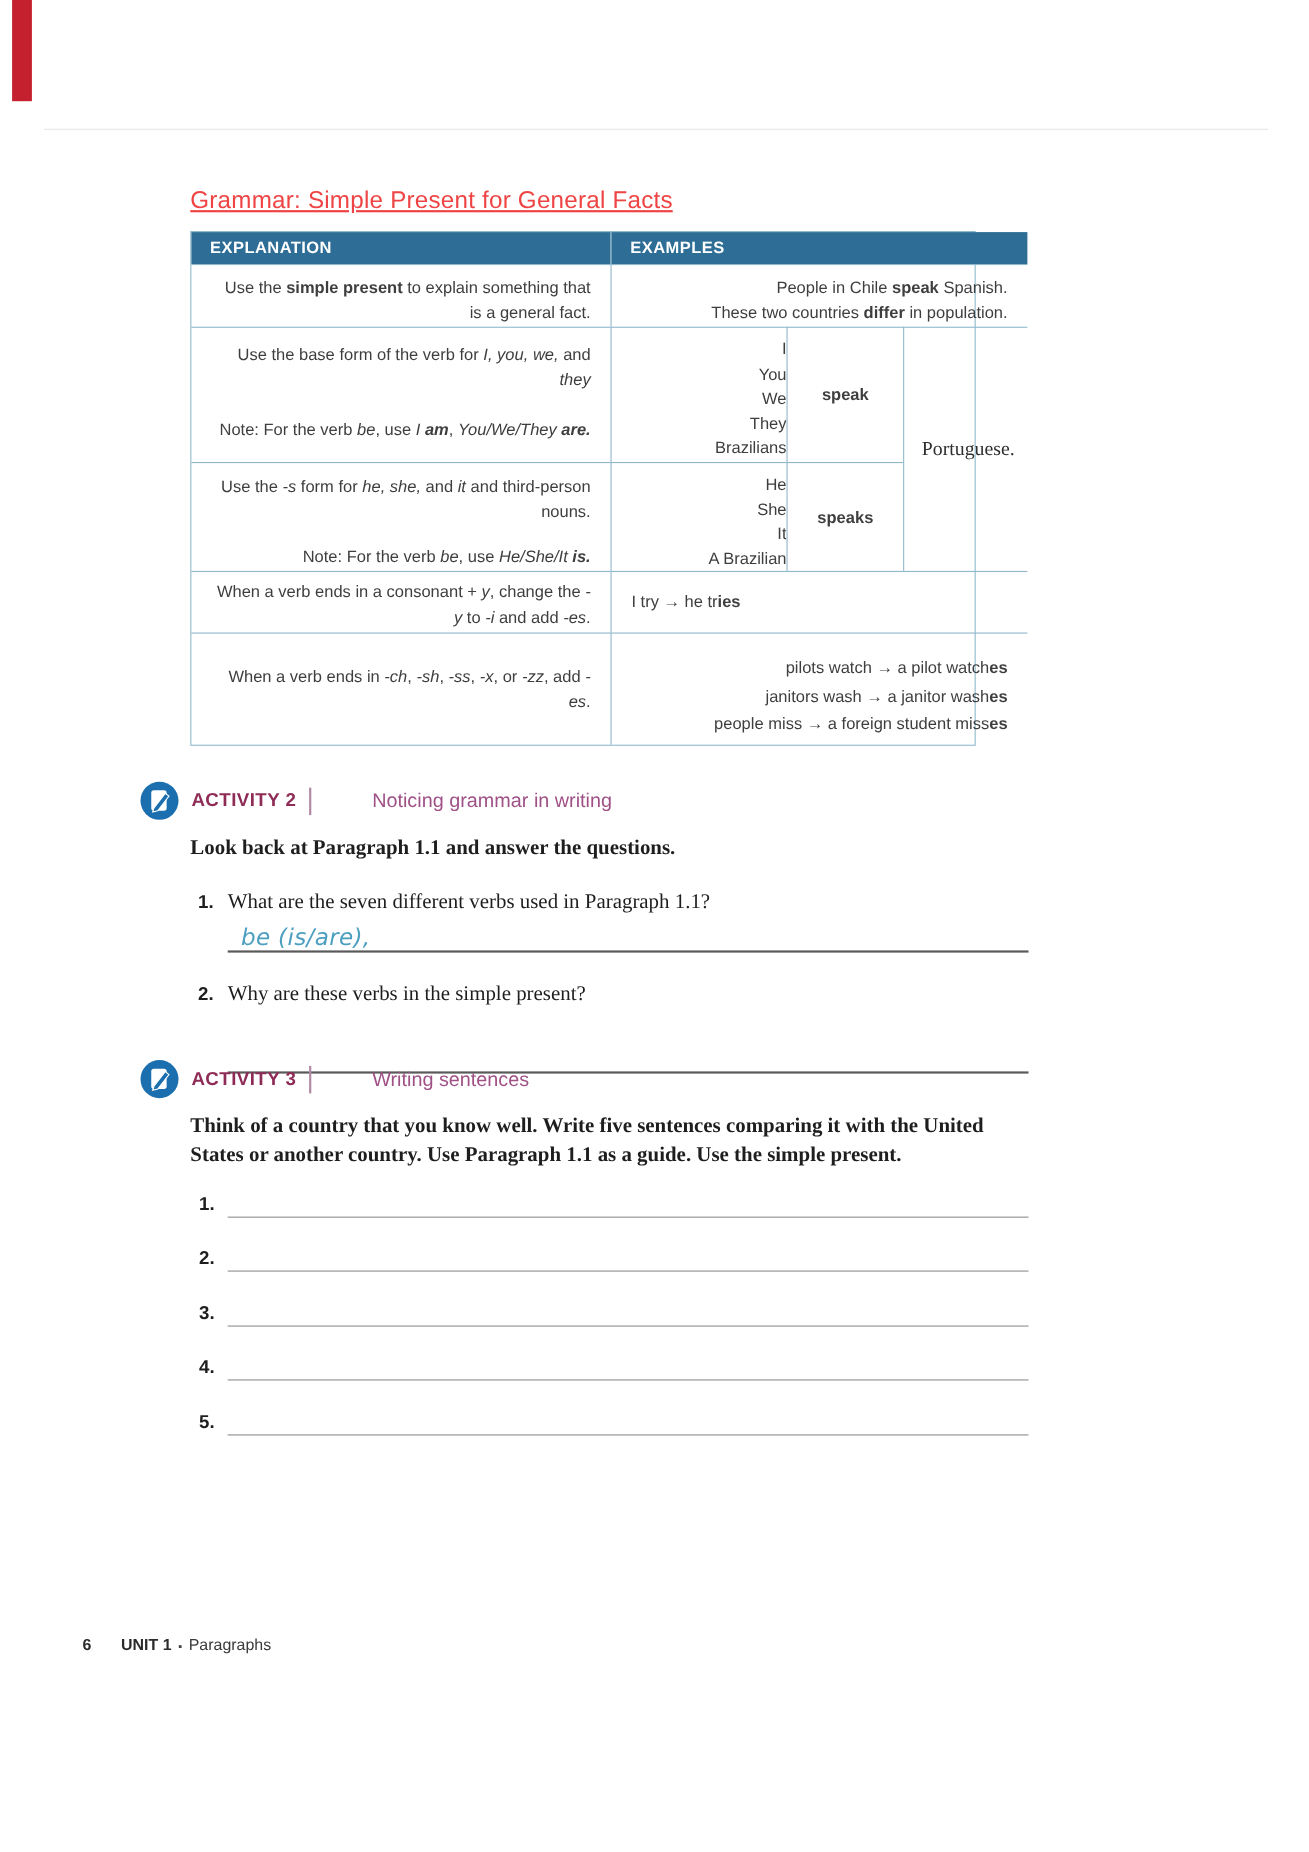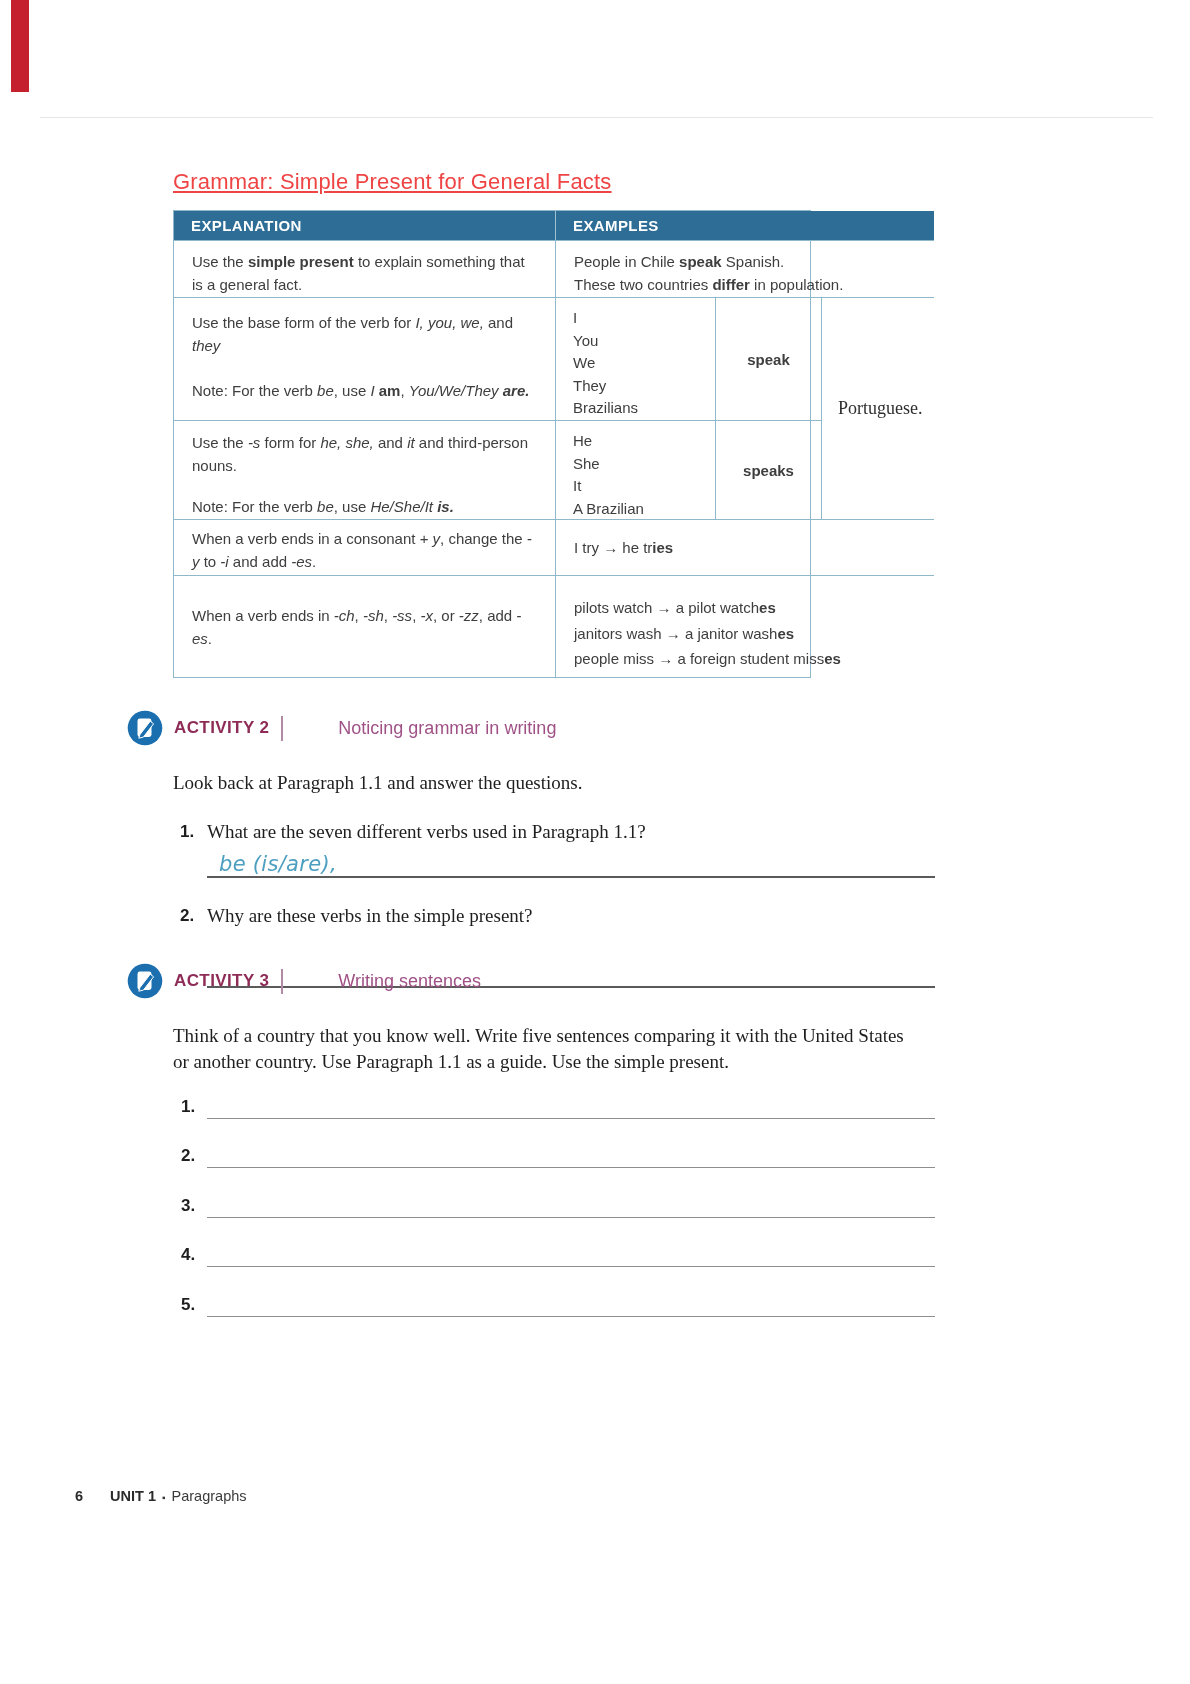--- a/index.html
+++ b/index.html
@@ -12,26 +12,26 @@
 
   
   .red-tab { position:absolute; left:11px; top:0; width:18px; height:92px; background:#c5202e; }
   .top-rule { position:absolute; left:40px; top:117px; width:1113px; height:1px; background:#e6e6e8; }
 
   
   #grammar { position:absolute; left:173px; top:168px; width:762px; }
   .g-title { font-size:22px; font-weight:500; color:#ef4444; letter-spacing:.2px; line-height:28px;text-decoration:underline; }
 
   .gtable {
-    margin-top:14px; width:638px;
+    margin-top:14px; width:714px;
     display:grid;
     grid-template-columns:381px 160px 106px 113px;
     grid-template-rows:29px 57px 123px 99px 56px 102px;
     border:1px solid #8fb8cb;
-    font-size:15px; line-height:23px; color:#3e3e3e;
+    font-size:15px; line-height:23px; color:#3e3e3e;text-align:right;
   }
   .cell { overflow:hidden; }
   .bt { border-top:1px solid #8fb8cb; }
   .bl { border-left:1px solid #8fb8cb; }
   .head {
     background:#2d6d96; color:#ffffff; font-weight:700; font-size:15px;
     letter-spacing:.4px; display:flex; align-items:center; padding:0 17px;
   }
   .head.bl { border-left:1px solid #9ec2d2; }
   .h-expl { grid-column:1; grid-row:1; }
@@ -63,21 +63,21 @@
   
   .activity { position:absolute; width:812px; }
   #activity2 { left:127px; top:710px; }
   #activity3 { left:127px; top:963px; }
   .act-header { display:flex; align-items:center; height:36px; }
   .act-icon { width:36px; height:36px; flex:0 0 36px; margin-right:11px; }
   .act-badge { font-size:17px; font-weight:800; color:#8e2c57; letter-spacing:.4px; white-space:nowrap; }
   .act-sep { width:2px; height:25px; background:#b18aa5; margin:0 11px 0 12px; }
   .act-title { font-size:18px; color:#9f5186; white-space:nowrap;margin-left:44px; }
   .act-body { margin-left:46px; font-family:"Liberation Serif", serif; color:#1e1e1e; }
-  .act-intro { margin-top:24px; font-weight:400; font-size:19px; line-height:26px; }
+  .act-intro { margin-top:12px; font-weight:700; font-size:19px; line-height:26px; }
   #activity3 .act-intro { width:745px; }
 
   .q { display:flex; font-size:19px; line-height:24px; }
   .q1 { margin-top:24px; } .q2 { margin-top:26px; }
   .qnum { width:34px; flex:0 0 34px; padding-left:7px; font-family:"Liberation Sans", sans-serif; font-weight:700; font-size:17px; }
   .answer-zone { margin:8px 0 0 34px; width:728px; border-bottom:2px solid #5a5a5a; padding:0 0 2px 12px; height:26px; }
   .answer-zone.empty { margin-top:50px; height:10px; }
   .handwriting { font-family:"DejaVu Sans", sans-serif; font-style:italic; font-size:21px; color:#4d9fc0; letter-spacing:.3px; }
 
   .w-items { margin-top:-6px; }
@@ -108,21 +108,21 @@
     <div class="cell expl r1-expl bt">
       <p><span>Use the </span><span style="font-weight: 700;">simple present</span><span> to explain something that is a general fact.</span></p>
     </div>
     <div class="cell ex-full r1-ex bt bl">
       <p><span>People in Chile </span><span style="font-weight: 700;">speak</span><span> Spanish.</span></p>
       <p><span>These two countries </span><span style="font-weight: 700;">differ</span><span> in population.</span></p>
     </div>
 
     <div class="cell expl r2-expl bt">
       <p><span>Use the base form of the verb for </span><span style="font-style: italic; margin-top: 12px;">I, you, we,</span><span> and </span><span style="font-style: italic;">they</span></p>
-      <p class="note2"><span>Note: For the verb </span><span style="font-style: italic;">be</span><span>, use </span><span style="font-style: italic;">I </span><span style="font-weight: 700; ">am</span><span>, </span><span style="font-style: italic;">You/We/They </span><span style="font-weight: 700; font-style: italic;">are.</span></p>
+      <p class="note2"><span>Note: For the verb </span><span style="font-style: italic;">be</span><span>, use </span><span style="font-style: italic;">I </span><span style="font-weight: 700; font-style: italic;">am</span><span>, </span><span style="font-style: italic;">You/We/They </span><span style="font-weight: 700; font-style: italic;">are.</span></p>
     </div>
     <div class="cell pron p2 bt bl">
       <div>I</div>
       <div>You</div>
       <div>We</div>
       <div>They</div>
       <div>Brazilians</div>
     </div>
     <div class="cell verb v2 bt bl">speak</div>
     <div class="cell lang bt bl">Portuguese.</div>

